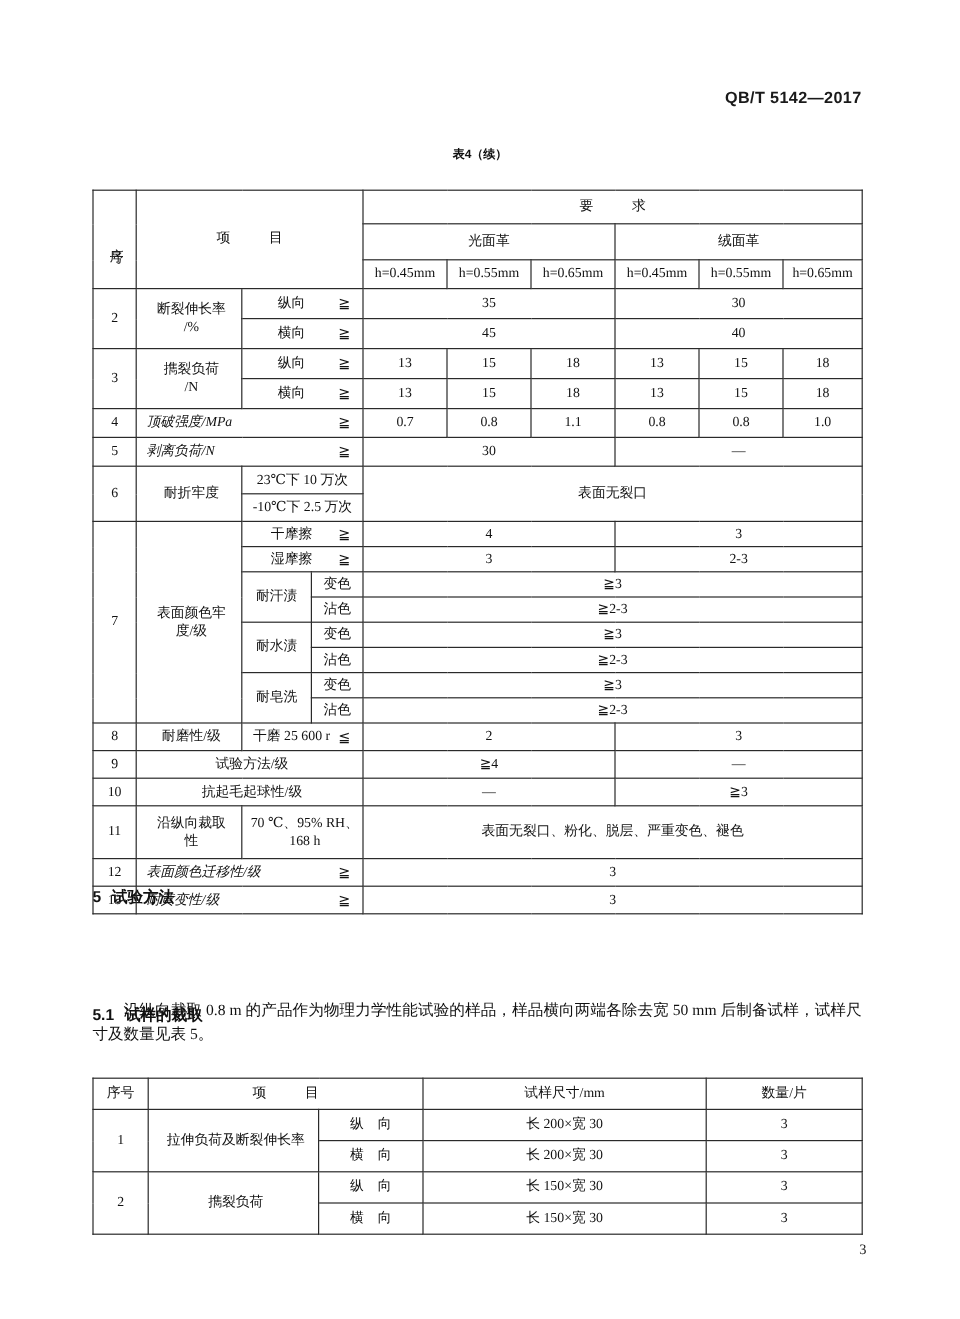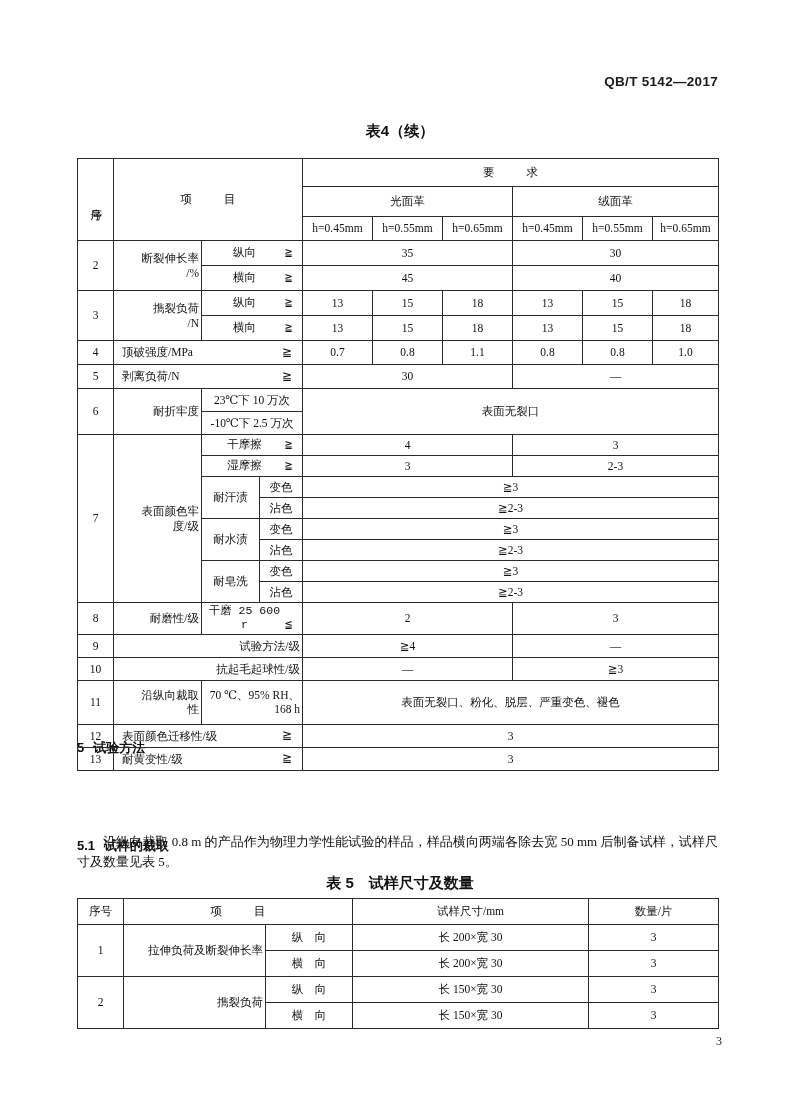--- a/index.html
+++ b/index.html
@@ -48,21 +48,21 @@
     user-select: none;
   }
 
   
   .table-title {
     position: absolute;
     width: 100%;
     text-align: center;
     font-family: "Liberation Sans", sans-serif;
     font-weight: bold;
-    font-size: 15px;
+    font-size: 10px;
     color: #111;
   }
   #t4-title { top: 122px; }
   #t5-title { top: 874px; }
 
   
   table.grid {
     position: absolute;
     border-collapse: collapse;
     table-layout: fixed;
@@ -73,21 +73,21 @@
     border: 1px solid #2a2a2a;
     font-weight: normal;
     font-size: 11.5px;
     text-align: center;
     vertical-align: middle;
     padding: 1px 2px;
     line-height: 1.25;
     background: transparent;
   }
   table.grid .lcell {
-    text-align: right;
+    text-align: center;
     padding-left: 6px;
   }
   .outer-l { border-left-width: 1.6px !important; }
   .outer-r { border-right-width: 1.6px !important; }
   .outer-t { border-top-width: 1.6px !important; }
   .outer-b { border-bottom-width: 1.6px !important; }
 
   #table4 {
     left: 77px;
     top: 158px;
@@ -99,29 +99,28 @@
     width: 641px;
   }
 
   
   .itemrow {
     display: flex;
     align-items: center;
     justify-content: space-between;
     padding: 0 8px 0 6px;
   }
-  .itemrow .lbl { text-align: right; }
+  .itemrow .lbl { text-align: right; font-style: italic; }
   .itemrow .sym { font-size: 12px; }
 
   .dirrow {
     display: flex;
-    align-items: flex-end;
+    align-items: flex-start;
     justify-content: space-between;
     padding: 0 8px 0 0;
-    font-family: Liberation Mono, monospace;
   }
   .dirrow .dlbl { flex: 1; text-align: center; }
   .dirrow .sym { font-size: 12px; }
 
   .two-line { line-height: 1.5; }
   .spaced { letter-spacing: 0.9em; padding-left: 0.9em; }
 
   
   .sec {
     position: absolute;
@@ -421,21 +420,20 @@
   <div class="sec" id="sec5">
     <span class="num">5</span><span>试验方法</span>
   </div>
 
   <div class="sec" id="sec51">
     <span class="num">5.1</span><span>试样的裁取</span>
   </div>
 
   <div class="para">沿纵向裁取 0.8 m 的产品作为物理力学性能试验的样品，样品横向两端各除去宽 50 mm 后制备试样，试样尺寸及数量见表 5。</div>
 
-  <div class="table-title" id="t5-title">表 5　试样尺寸及数量</div>
 
   <table class="grid" id="table5">
     <colgroup>
       <col style="width:46px">
       <col style="width:142px">
       <col style="width:87px">
       <col style="width:236px">
       <col style="width:130px">
     </colgroup>
 

